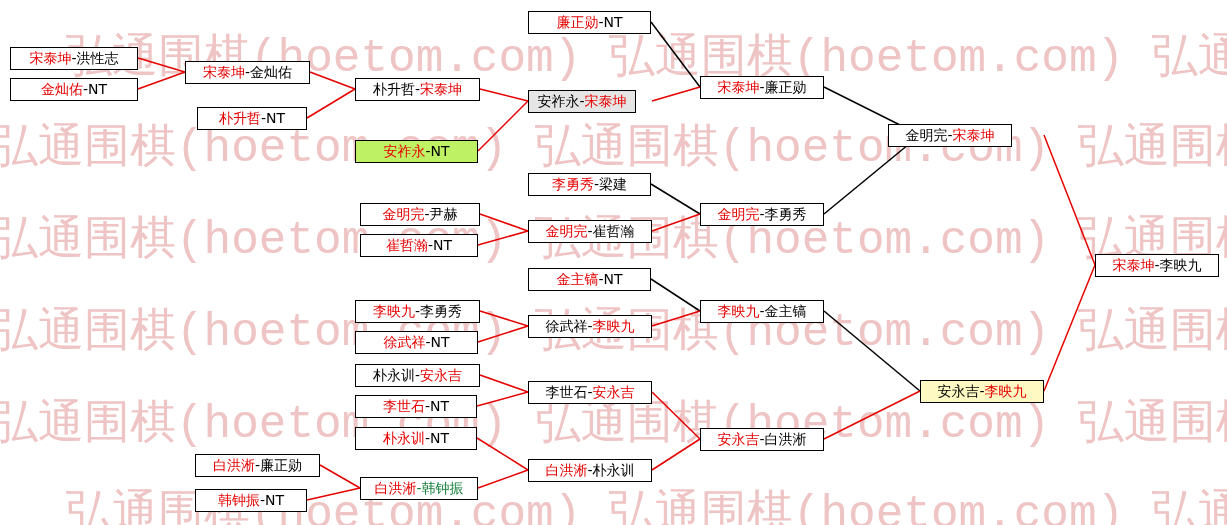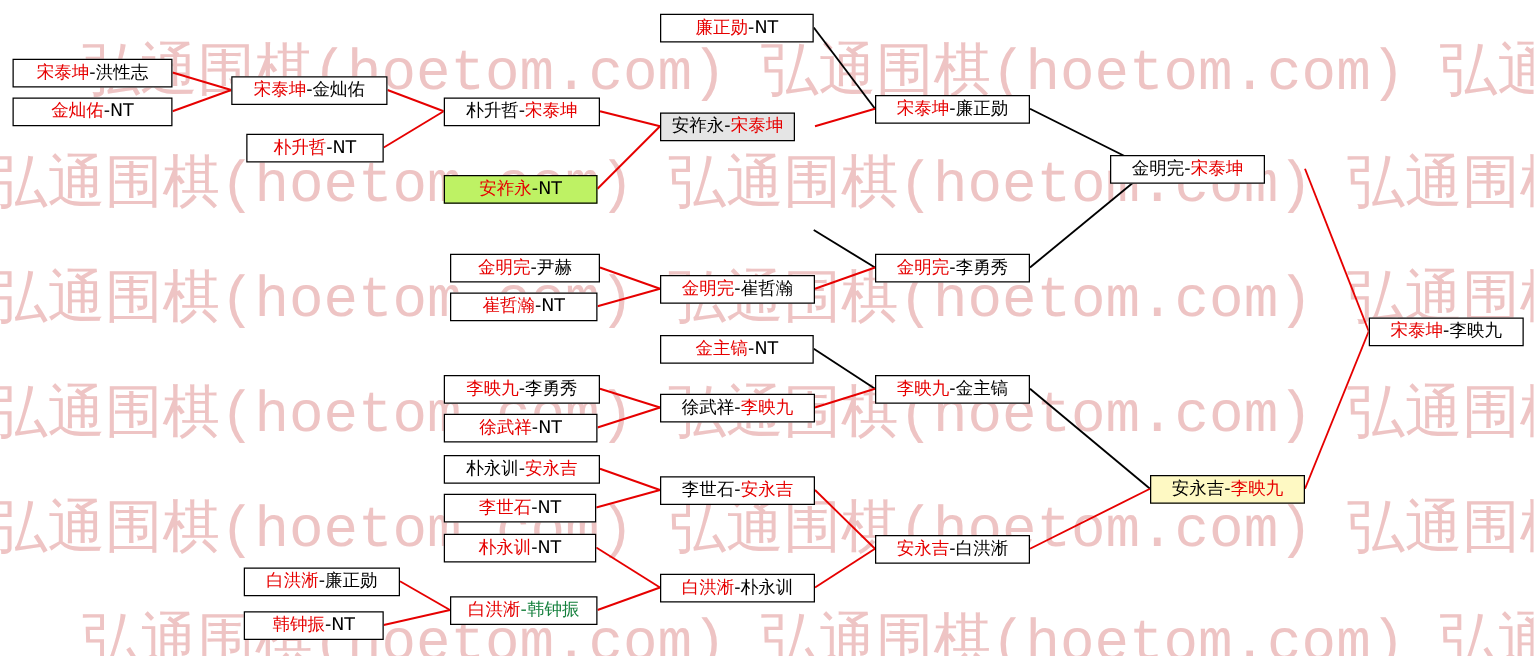--- a/index.html
+++ b/index.html
@@ -111,20 +111,24 @@
         <span style="color: rgb(0, 0, 0);">-NT</span>
       </div>
       <div class="match-box" style="left: 528px; top: 90px; width: 108px; background: #e5e5e5; border-color: rgb(0, 0, 0);">
         <span style="color: rgb(0, 0, 0);">安祚永-</span>
         <span style="color: rgb(230, 0, 0);">宋泰坤</span>
       </div>
       <div class="match-box" style="left: 700px; top: 76px; width: 124px; background: rgb(255, 255, 255); border-color: rgb(0, 0, 0);">
         <span style="color: rgb(230, 0, 0);">宋泰坤</span>
         <span style="color: rgb(0, 0, 0);">-廉正勋</span>
       </div>
+      <div class="match-box" style="left: 528px; top: 173px; width: 123px; background: rgb(255, 255, 255); border-color: rgb(0, 0, 0);">
+        <span style="color: rgb(230, 0, 0);">李勇秀</span>
+        <span style="color: rgb(0, 0, 0);">-梁建</span>
+      </div>
       <div class="match-box" style="left: 360px; top: 203px; width: 120px; background: rgb(255, 255, 255); border-color: rgb(0, 0, 0);">
         <span style="color: rgb(230, 0, 0);">金明完</span>
         <span style="color: rgb(0, 0, 0);">-尹赫</span>
       </div>
       <div class="match-box" style="left: 360px; top: 234px; width: 118px; background: rgb(255, 255, 255); border-color: rgb(0, 0, 0);">
         <span style="color: rgb(230, 0, 0);">崔哲瀚</span>
         <span style="color: rgb(0, 0, 0);">-NT</span>
       </div>
       <div class="match-box" style="left: 528px; top: 220px; width: 124px; background: rgb(255, 255, 255); border-color: rgb(0, 0, 0);">
         <span style="color: rgb(230, 0, 0);">金明完</span>

